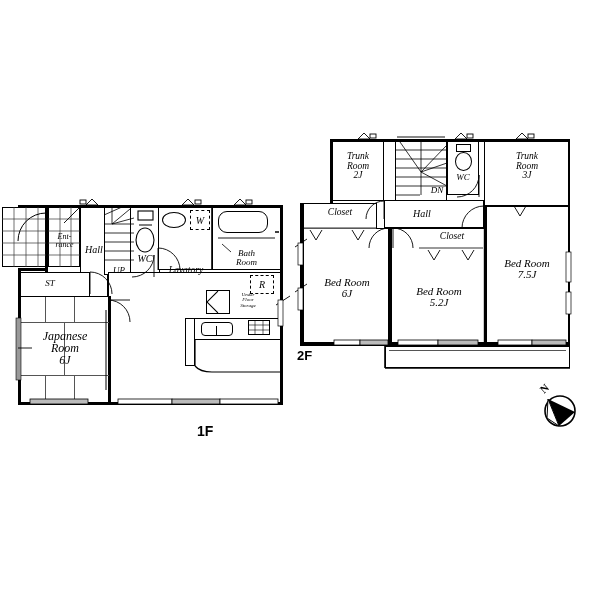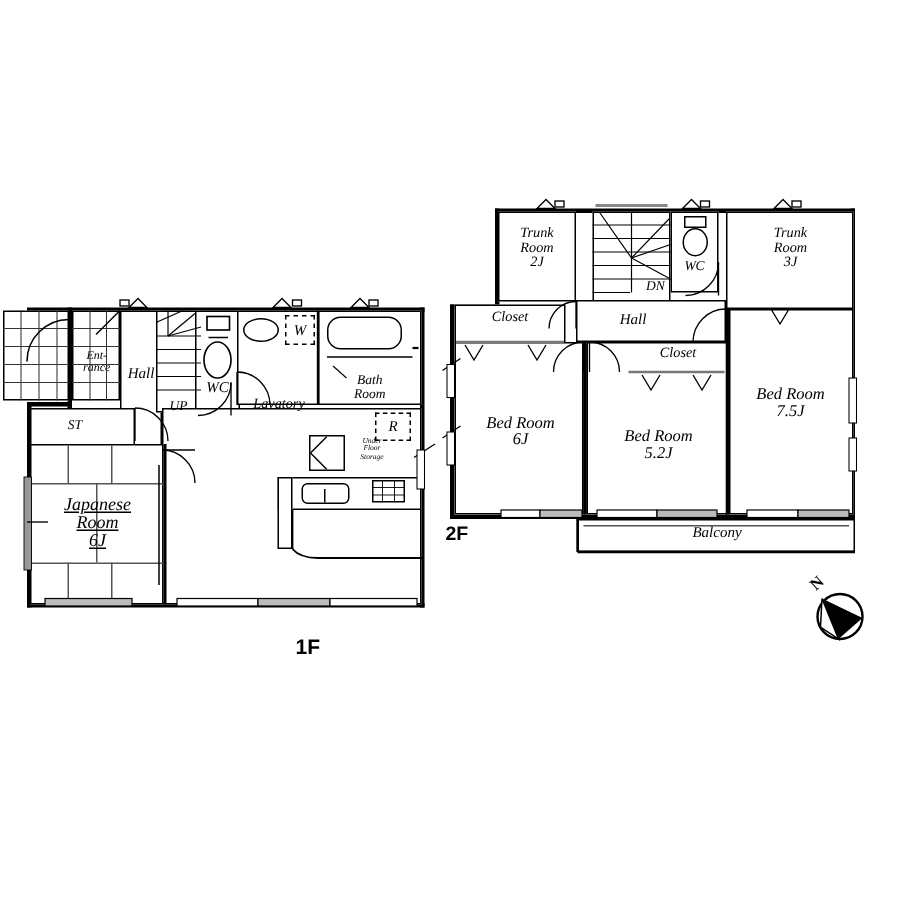--- a/index.html
+++ b/index.html
@@ -104,21 +104,21 @@
 
     <div class="lbl" style="left:48px;top:233px;width:33px;font-size:8px;">Ent-
 rance</div>
     <div class="lbl" style="left:80px;top:245px;width:28px;font-size:10px;">Hall</div>
     <div class="lbl" style="left:104px;top:266px;width:30px;font-size:9px;">UP</div>
     <div class="lbl" style="left:130px;top:254px;width:30px;font-size:10px;">WC</div>
     <div class="lbl" style="left:156px;top:243px;width:60px;font-size:9.5px;margin-top:23px;">Lavatory</div>
     <div class="lbl" style="left:219px;top:249px;width:55px;font-size:9px;">Bath
 Room</div>
     <div class="lbl" style="left:25px;top:279px;width:50px;font-size:9px;">ST</div>
-    <div class="lbl" style="left:20px;top:330px;width:90px;font-size:12px;text-decoration:underline;">Japanese
+    <div class="lbl" style="left:20px;top:330px;width:90px;font-size:12px;">Japanese
 Room
 6J</div>
     <div class="lbl tiny" style="left:231px;top:292px;width:34px;">Under
 Floor
 Storage</div>
 
     <div class="lbl-plain" style="left:197px;top:423px;font-size:14px;">1F</div>
   </div>
 
   <div class="ab" style="left:0;top:0;width:600px;height:600px;">
@@ -162,21 +162,20 @@
     <div class="lbl" style="left:425px;top:186px;width:24px;font-size:9px;">DN</div>
     <div class="lbl" style="left:400px;top:209px;width:44px;font-size:10px;">Hall</div>
     <div class="lbl" style="left:308px;top:208px;width:64px;font-size:9.5px;">Closet</div>
     <div class="lbl" style="left:424px;top:232px;width:56px;font-size:9.5px;">Closet</div>
     <div class="lbl" style="left:305px;top:277px;width:84px;font-size:11px;">Bed Room
 6J</div>
     <div class="lbl" style="left:392px;top:286px;width:94px;font-size:11px;">Bed Room
 5.2J</div>
     <div class="lbl" style="left:484px;top:258px;width:86px;font-size:11px;">Bed Room
 7.5J</div>
-    <div class="lbl" style="left:400px;top:351px;width:156px;font-size:10px;">Balcony</div>
 
     <div class="lbl-plain" style="left:297px;top:348px;font-size:13px;">2F</div>
   </div>
 
   <div class="compass" style="left:535px;top:378px;width:46px;height:54px;">
     <svg width="46" height="54" viewBox="0 0 46 54">
       <circle cx="25" cy="33" r="15" fill="#ffffff" stroke="#000000" stroke-width="1.6"></circle>
       <path d="M 13 21 L 40 34 L 24 48 Z" fill="#000000"></path>
       <path d="M 13 21 L 24 48 L 12 40 Z" fill="#ffffff" stroke="#000000" stroke-width="1"></path>
       <text x="9" y="16" font-family="Liberation Serif, serif" font-size="11" font-weight="bold" fill="#000" transform="rotate(-42 9 16)">N</text>

